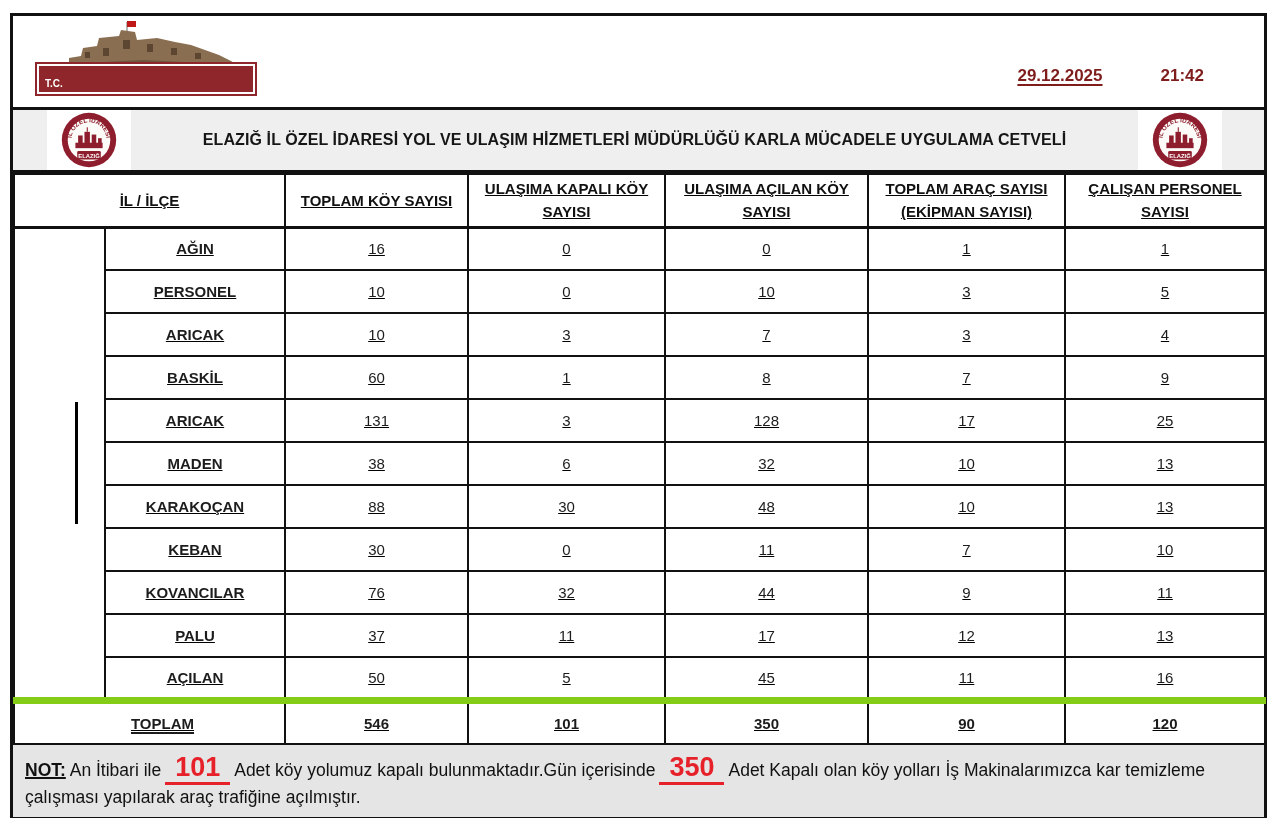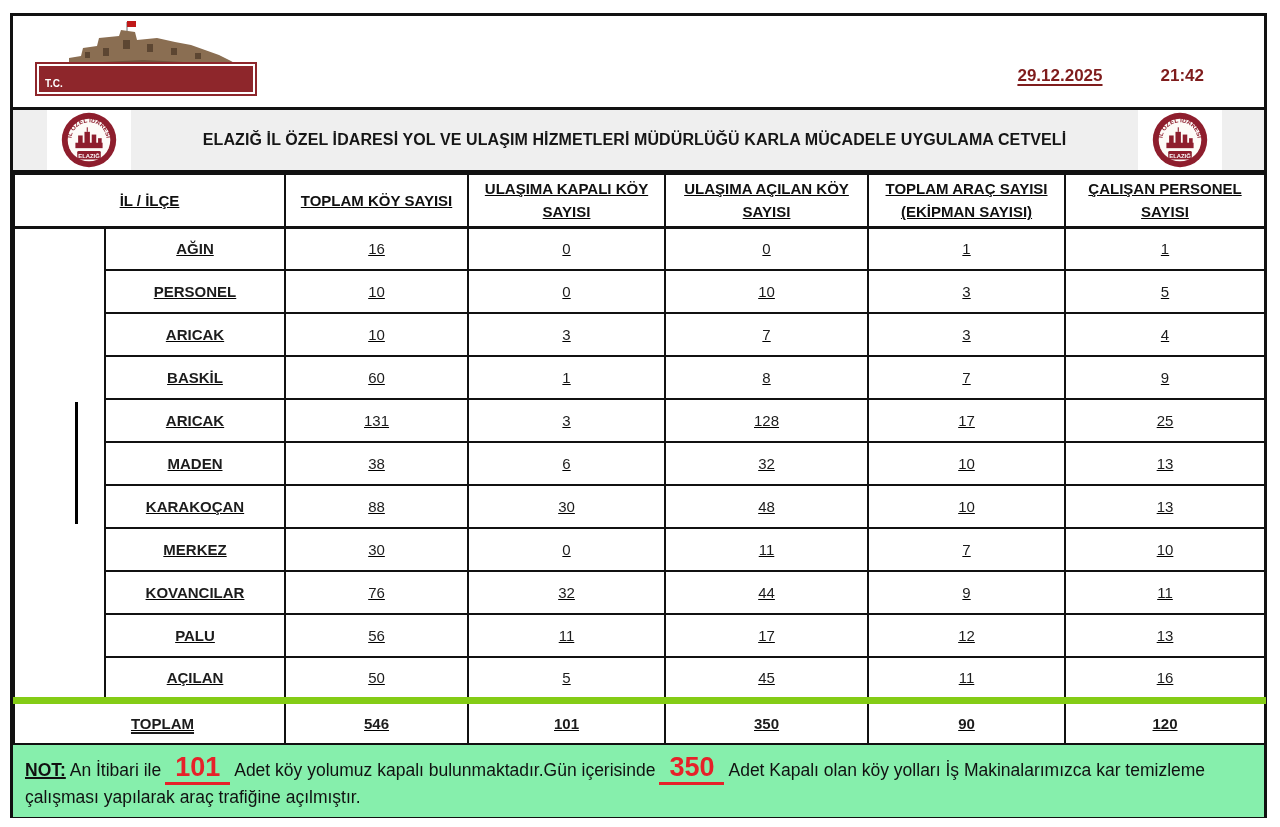--- a/index.html
+++ b/index.html
@@ -60,21 +60,21 @@
   td.district-cell { background: #e4e1e9; font-weight: bold; font-size: 17px; color: #0d0d0d; }
   tr.total-row td { height: 44px; border-top: 7px solid #84cc16; }
   td.total-label {
     text-align: left; padding-left: 26px;
     color: #e62129; font-weight: bold; font-size: 16px;
   }
   td.total-label span { text-decoration: underline; text-decoration-thickness: 2px; text-underline-offset: 3px; }
   td.total-value { color: #e62129; font-weight: bold; font-size: 16px; }
 
   
-  .note-section { flex: 1 1 auto; padding: 9px 12px 6px 12px; font-size: 17.5px; color: #111; line-height: 1.55; background: #86efac; }
+  .note-section { flex: 1 1 auto; padding: 9px 12px 6px 12px; font-size: 17.5px; color: #111; line-height: 1.55; background: #e5e5e5; }
   .note-label { font-weight: bold; text-decoration: underline; text-decoration-thickness: 2px; }
   .note-highlight {
     color: #e62129; font-weight: bold; font-size: 27px; line-height: 1;
     border-bottom: 3px solid #e62129; padding: 0 10px; margin: 0 4px;
   }
 </style>
 </head>
 <body>
 
 <div class="page">
@@ -220,38 +220,38 @@
       </tr>
       <tr>
         <td class="district-cell">KARAKOÇAN</td>
         <td>88</td>
         <td>30</td>
         <td>48</td>
         <td>10</td>
         <td>13</td>
       </tr>
       <tr>
-        <td class="district-cell">MERKEZ</td>
+        <td class="district-cell">KEBAN</td>
         <td>30</td>
         <td>0</td>
         <td>11</td>
         <td>7</td>
         <td>10</td>
       </tr>
       <tr>
         <td class="district-cell">KOVANCILAR</td>
         <td>76</td>
         <td>32</td>
         <td>44</td>
         <td>9</td>
         <td>11</td>
       </tr>
       <tr>
         <td class="district-cell">PALU</td>
-        <td>56</td>
+        <td>37</td>
         <td>11</td>
         <td>17</td>
         <td>12</td>
         <td>13</td>
       </tr>
       <tr>
         <td class="district-cell">AÇILAN</td>
         <td>50</td>
         <td>5</td>
         <td>45</td>

